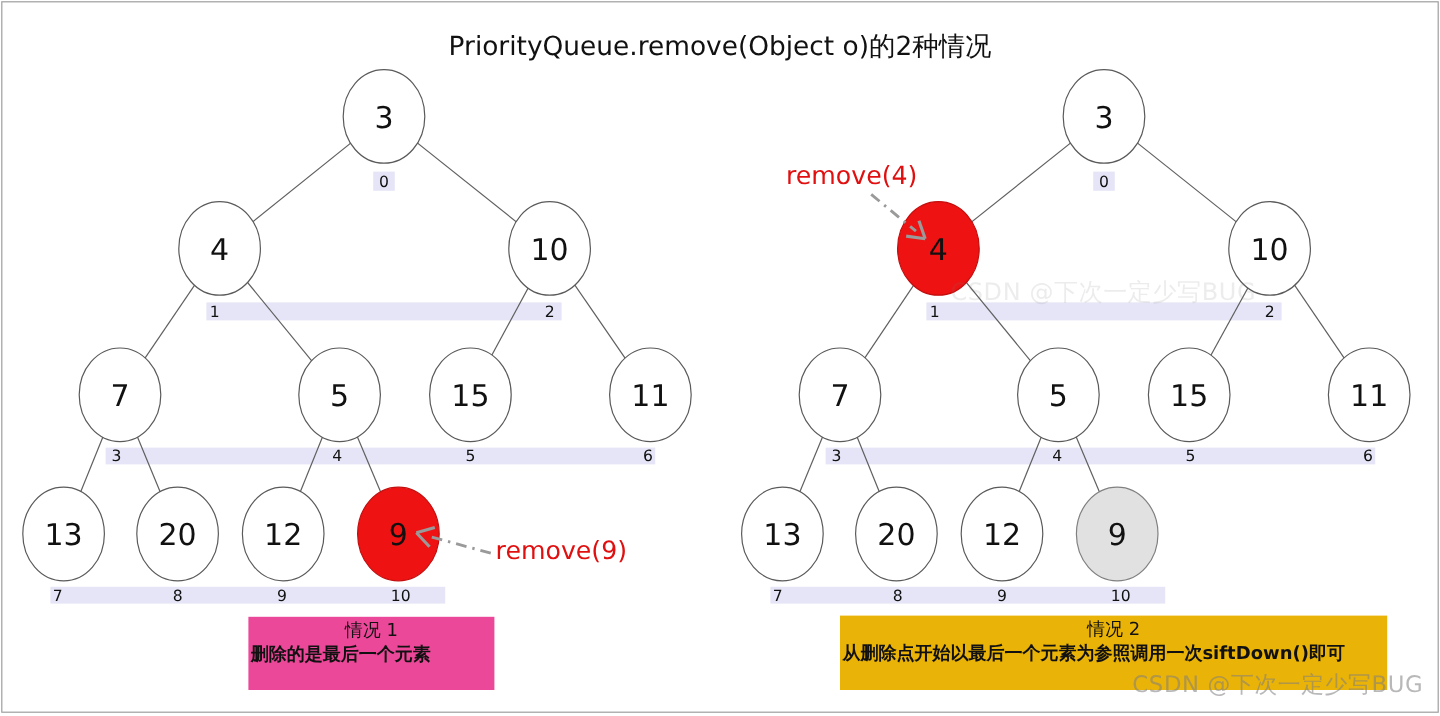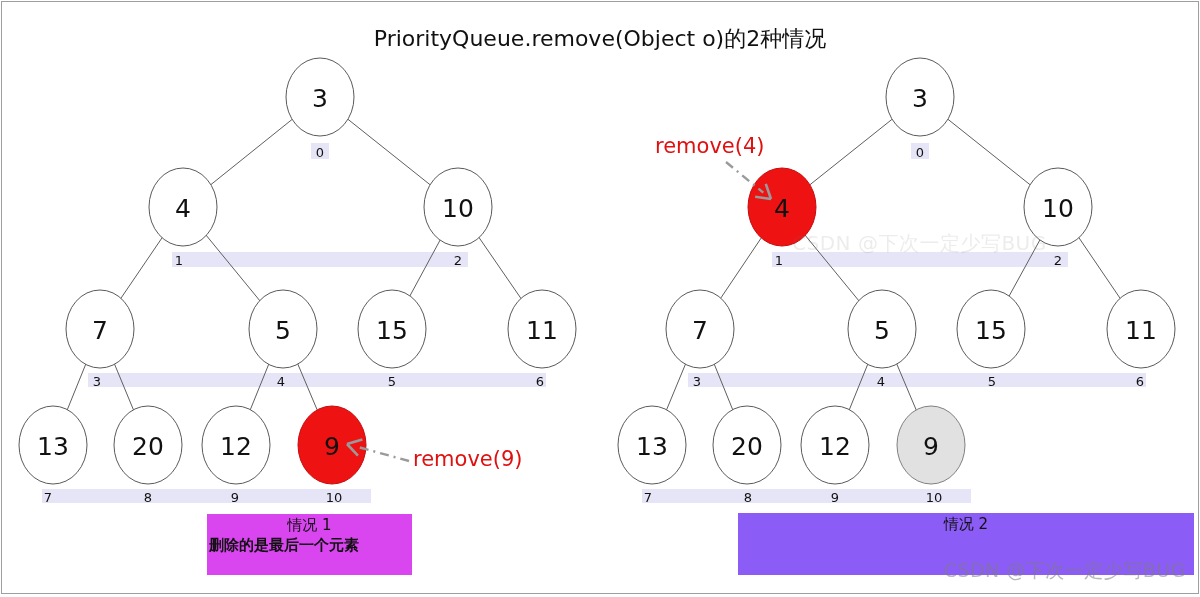--- a/index.html
+++ b/index.html
@@ -122,26 +122,27 @@
         <text x="931" y="446" text-anchor="middle" dominant-baseline="central" font-size="25" fill="#111">9</text>
         <line x1="726" y1="162" x2="763.2757451400904" y2="192.64894600407433" stroke="#9a9a9a" stroke-width="2.4" stroke-dasharray="9 5 2 5"></line>
         <line x1="771" y1="199" x2="765.7751970099346" y2="183.87712217483048" stroke="#9a9a9a" stroke-width="2.6"></line>
         <line x1="771" y1="199" x2="755.1524296053926" y2="196.79670415332748" stroke="#9a9a9a" stroke-width="2.6"></line>
         <text x="655" y="153" text-anchor="start" font-size="21" fill="#e01010">remove(4)</text>
       </g>
     </svg>
 
   <div id="title">PriorityQueue.remove(Object o)的2种情况</div>
 
-  <div class="caption-box" id="caption1" style="left: 207px; top: 514px; width: 205px; height: 60px; background: #d946ef;">
+  <div class="caption-box" id="caption1" style="left: 207px; top: 514px; width: 205px; height: 60px; background: #ec4899;">
     <div class="caption-title">情况 1</div>
     <div class="caption-line">删除的是最后一个元素</div>
   </div>
 
-  <div class="caption-box" id="caption2" style="left: 738px; top: 513px; width: 456px; height: 61px; background: #8b5cf6;">
+  <div class="caption-box" id="caption2" style="left: 700px; top: 513px; width: 456px; height: 61px; background: #eab308;">
     <div class="caption-title">情况 2</div>
+    <div class="caption-line">从删除点开始以最后一个元素为参照调用一次siftDown()即可</div>
   </div>
 
   <div id="watermark-faint">CSDN @下次一定少写BUG</div>
   <div id="watermark">CSDN @下次一定少写BUG</div>
 
   <div id="frame"></div>
 </div>
 
 </body></html>

